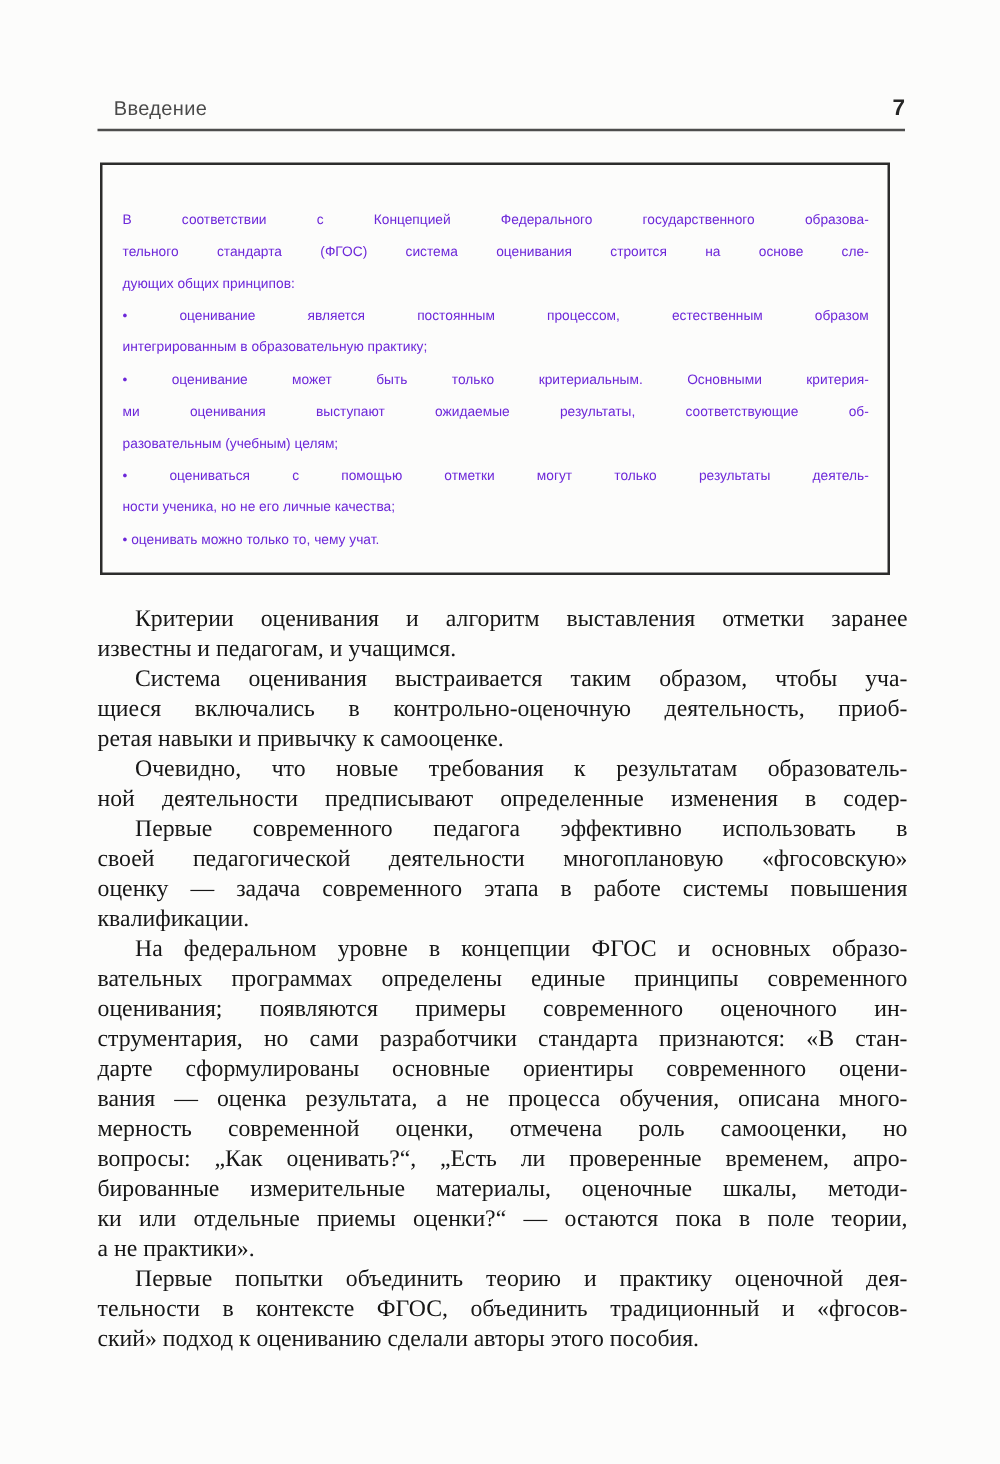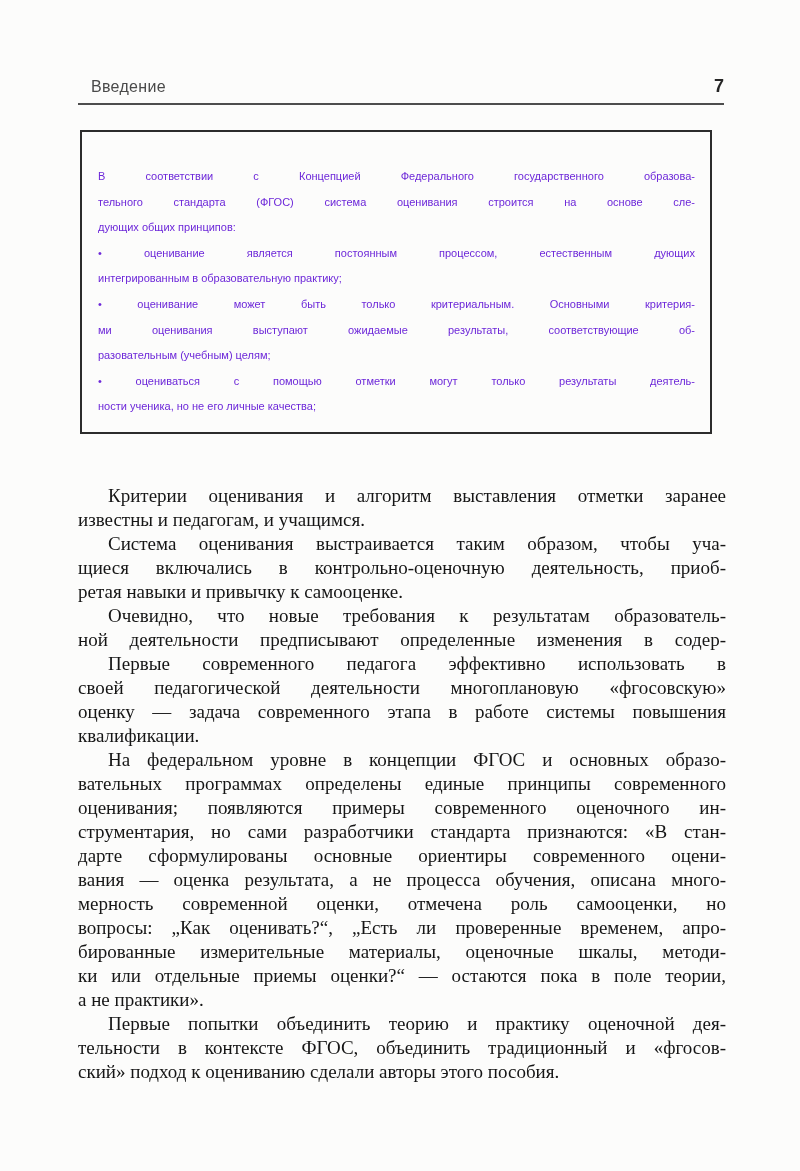--- a/index.html
+++ b/index.html
@@ -60,31 +60,34 @@
 
   <hr class="header-rule">
 
   <div class="principles-box" id="box">
       <div class="para">
         <div class="line"><span>В соответствии с Концепцией Федерального государственного образова-</span></div>
         <div class="line"><span>тельного стандарта (ФГОС) система оценивания строится на основе сле-</span></div>
         <div class="line end"><span>дующих общих принципов:</span></div>
       </div>
       <div class="para">
-        <div class="line"><span>•  оценивание является </span><span class="i">постоянным процессом</span><span>, естественным дующих</span></div>
+        <div class="line"><span>•  оценивание является </span><span class="i">постоянным процессом</span><span>, естественным образом</span></div>
         <div class="line end"><span>интегрированным в образовательную практику;</span></div>
       </div>
       <div class="para">
         <div class="line"><span>•  оценивание может быть только </span><span class="i">критериальным</span><span>. Основными критерия-</span></div>
         <div class="line"><span>ми оценивания выступают ожидаемые результаты, соответствующие об-</span></div>
         <div class="line end"><span>разовательным (учебным) целям;</span></div>
       </div>
       <div class="para">
         <div class="line"><span>•  оцениваться с помощью отметки могут </span><span class="i">только результаты деятель-</span></div>
         <div class="line end"><span class="i">ности</span><span> ученика, но не его личные качества;</span></div>
+      </div>
+      <div class="para">
+        <div class="line end"><span>•  оценивать можно </span><span class="i">только то, чему учат</span><span>.</span></div>
       </div>
     </div>
 
   <div class="body-text" id="bodytext">
       <div class="para">
         <div class="line indent"><span>Критерии оценивания и алгоритм выставления отметки заранее</span></div>
         <div class="line end"><span>известны и педагогам, и учащимся.</span></div>
       </div>
       <div class="para">
         <div class="line indent"><span>Система оценивания выстраивается таким образом, чтобы </span><span class="i">уча-</span></div>

